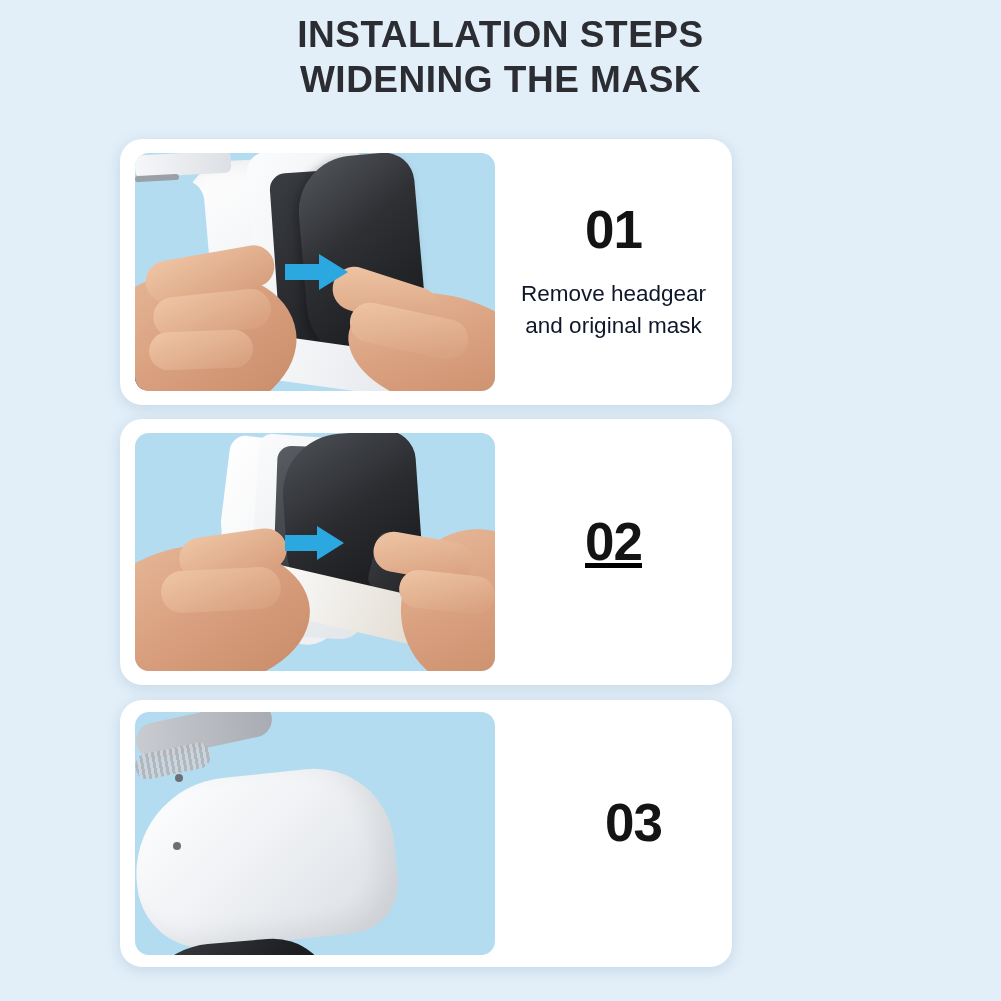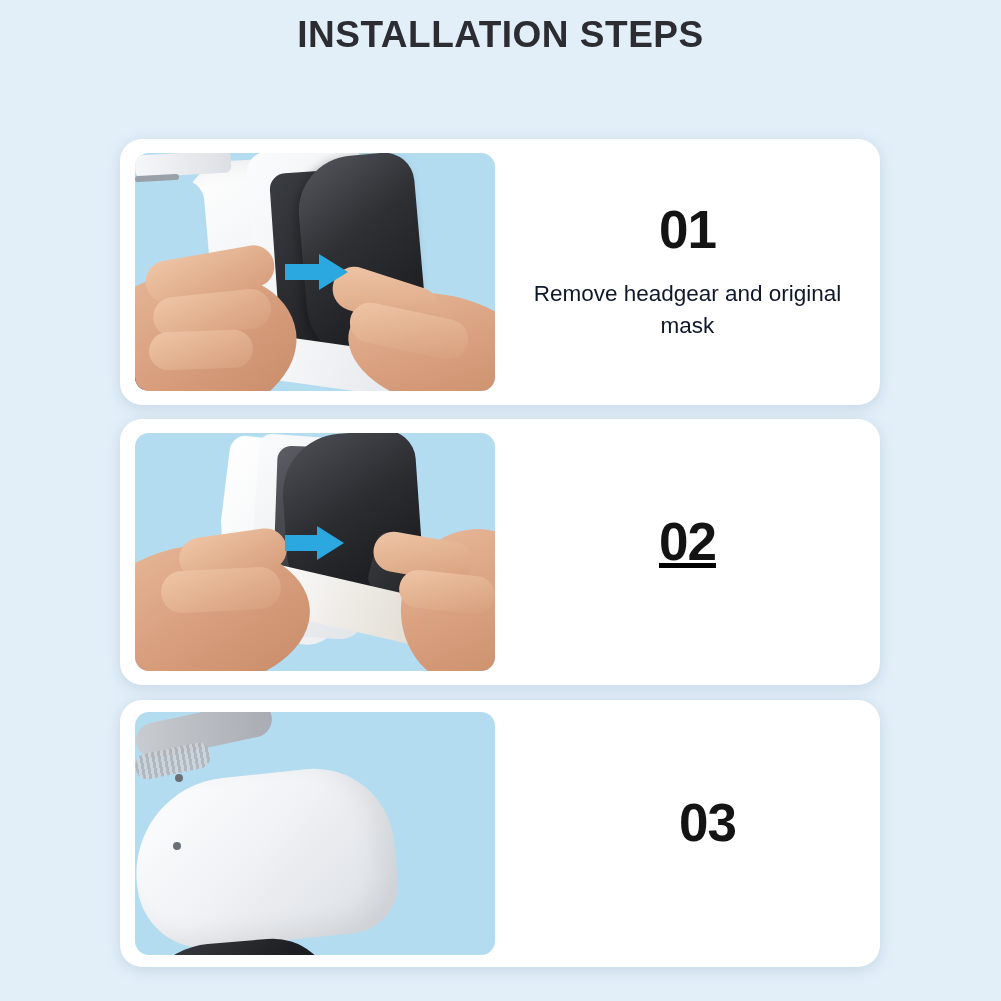--- a/index.html
+++ b/index.html
@@ -21,21 +21,21 @@
     font-size:37px;
     font-weight:bold;
     letter-spacing:0.5px;
     color:#2b2d33;
     line-height:1.22;
   }
 
   
   .card{
     position:absolute;
-    left:120px; width:760px;
+    left:120px; width:612px;
     background:#ffffff;
     border-radius:22px;
     box-shadow:0 3px 14px rgba(120,150,175,0.28);
     display:flex;
     align-items:center;
   }
   #card-1{ top:139px; height:266px; }
   #card-2{ top:419px; height:266px;text-decoration:underline; }
   #card-3{ top:700px; height:267px;gap:40px; }
 
@@ -239,20 +239,21 @@
   .s3-dot1{ position:absolute; left:40px; top:62px; width:8px; height:8px; background:#6b7076; border-radius:50%; }
   .s3-dot2{ position:absolute; left:38px; top:130px; width:8px; height:8px; background:#6b7076; border-radius:50%; }
 </style>
 </head>
 <body>
 
 <div class="page">
 
   <div class="title-block">
     <span class="title-line">INSTALLATION STEPS</span>
+    <span class="title-line">WIDENING THE MASK</span>
   </div>
 
   <div class="card" id="card-1">
     <div class="photo">
       <div class="sc">
         <div class="shell s1-shell"></div>
         <div class="shell s1-shell2"></div>
         <div class="s1-inner dark-pad"></div>
         <div class="s1-bar"></div>
         <div class="s1-bar-slot"></div>

